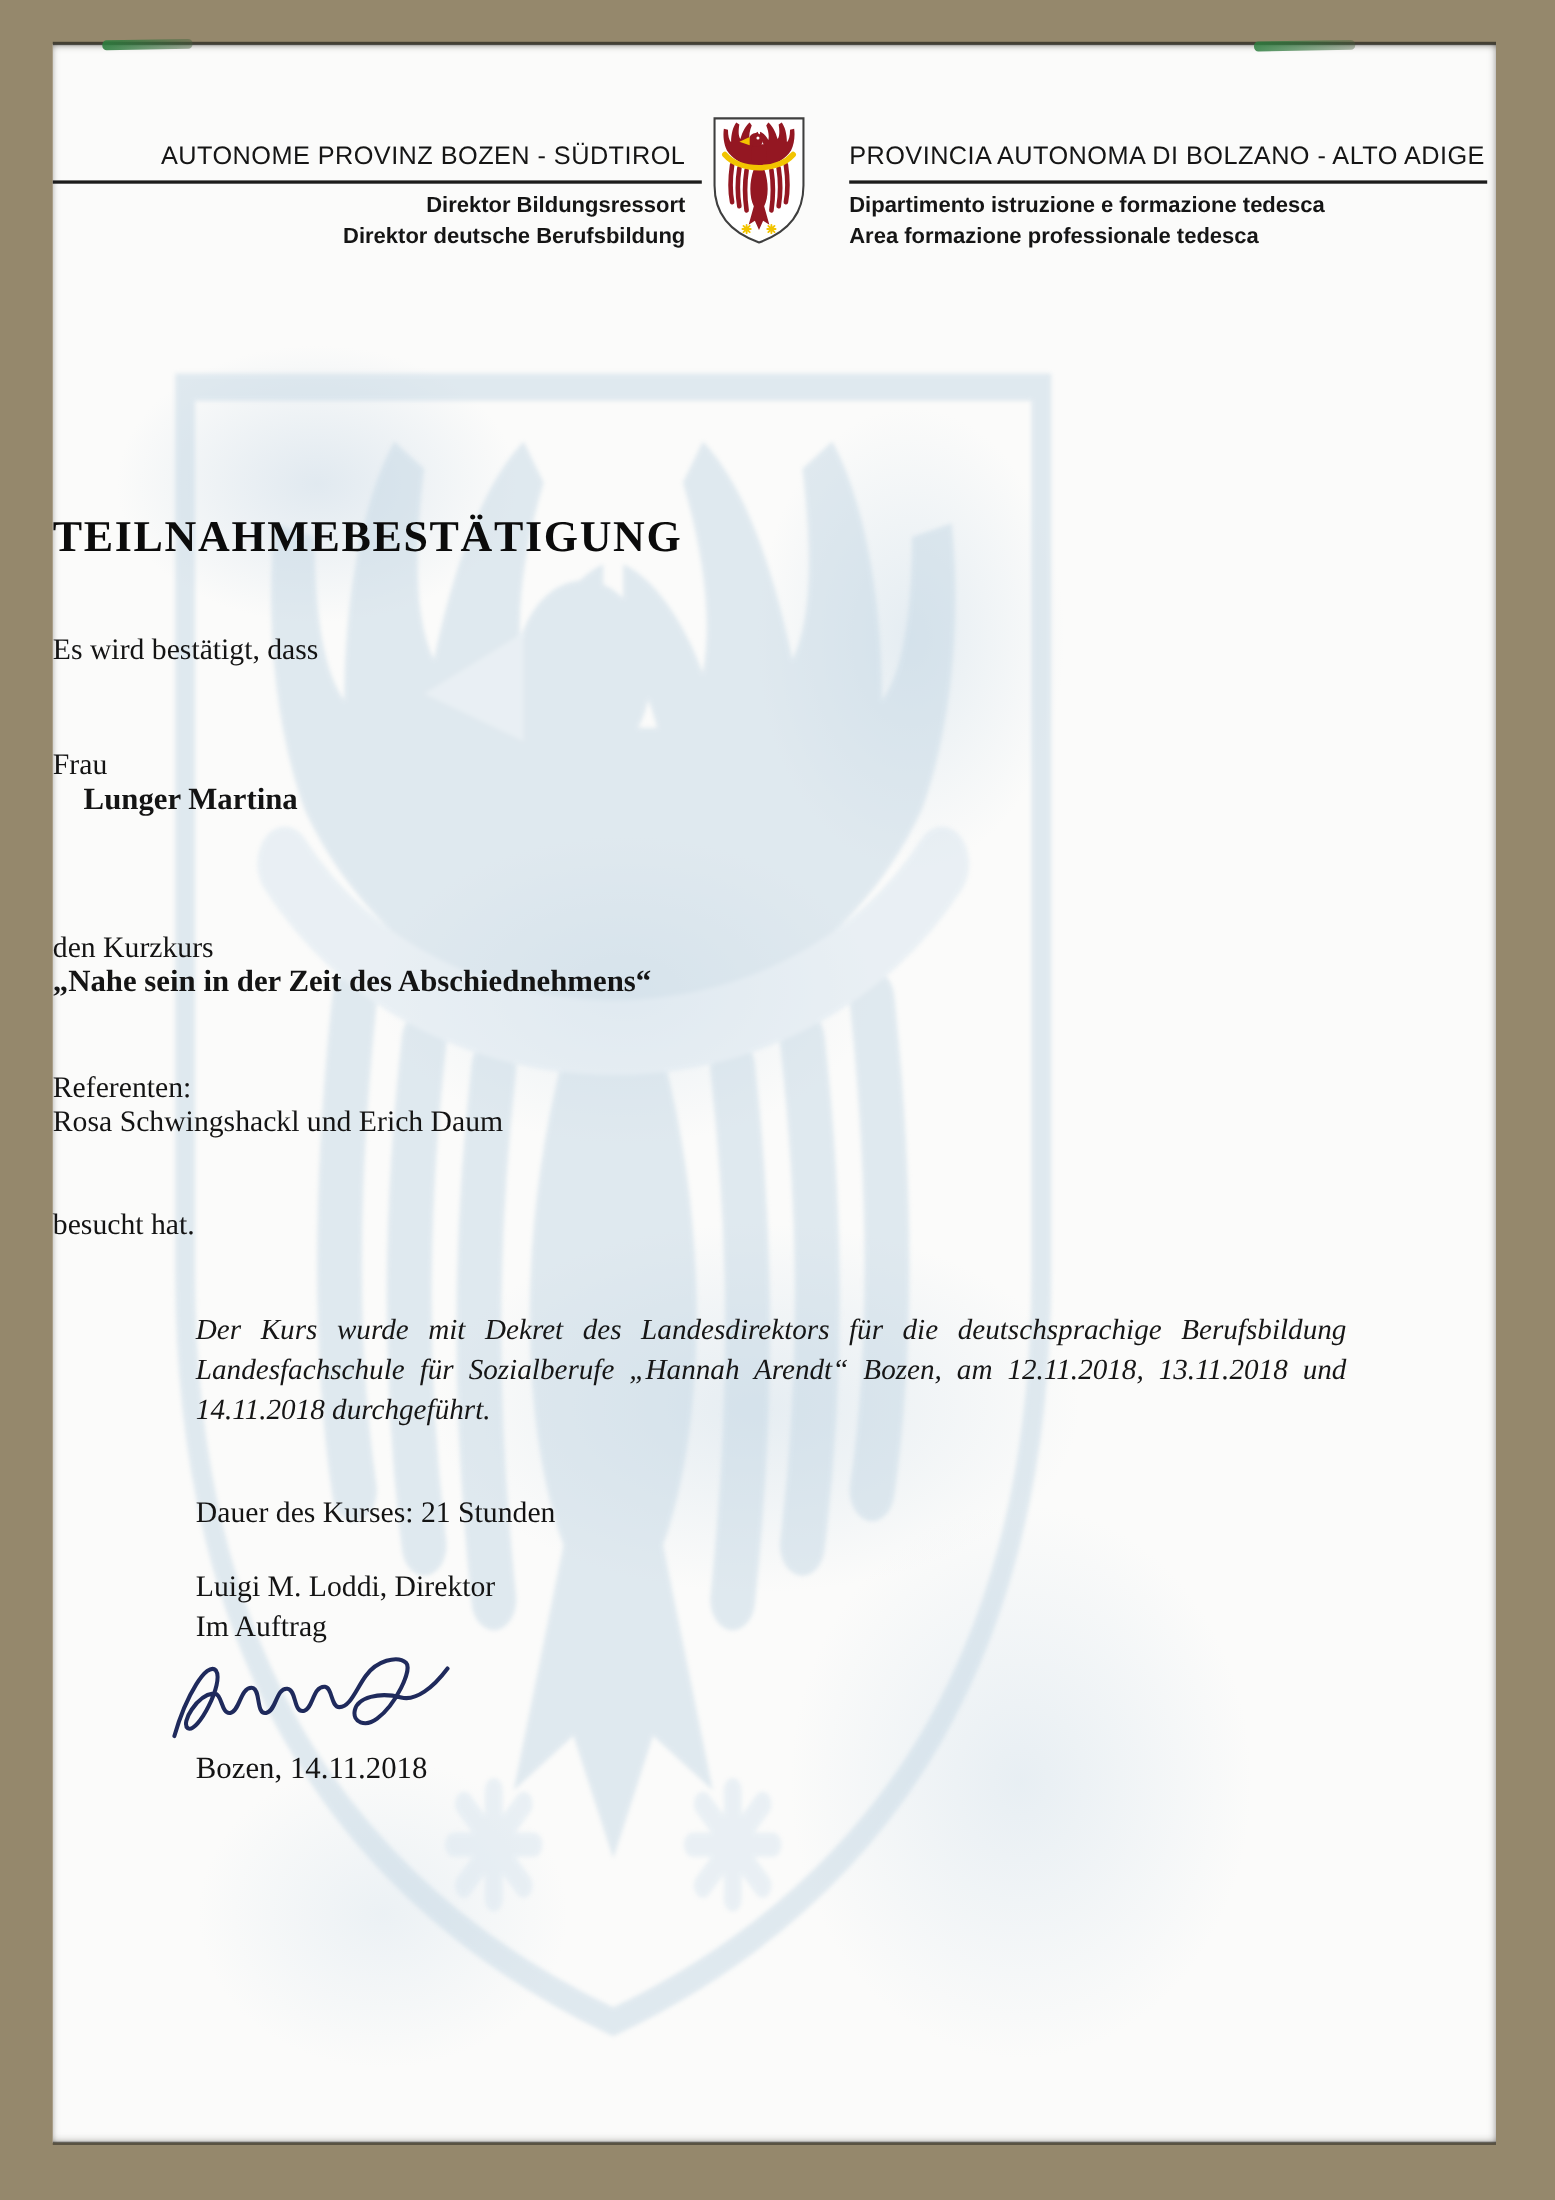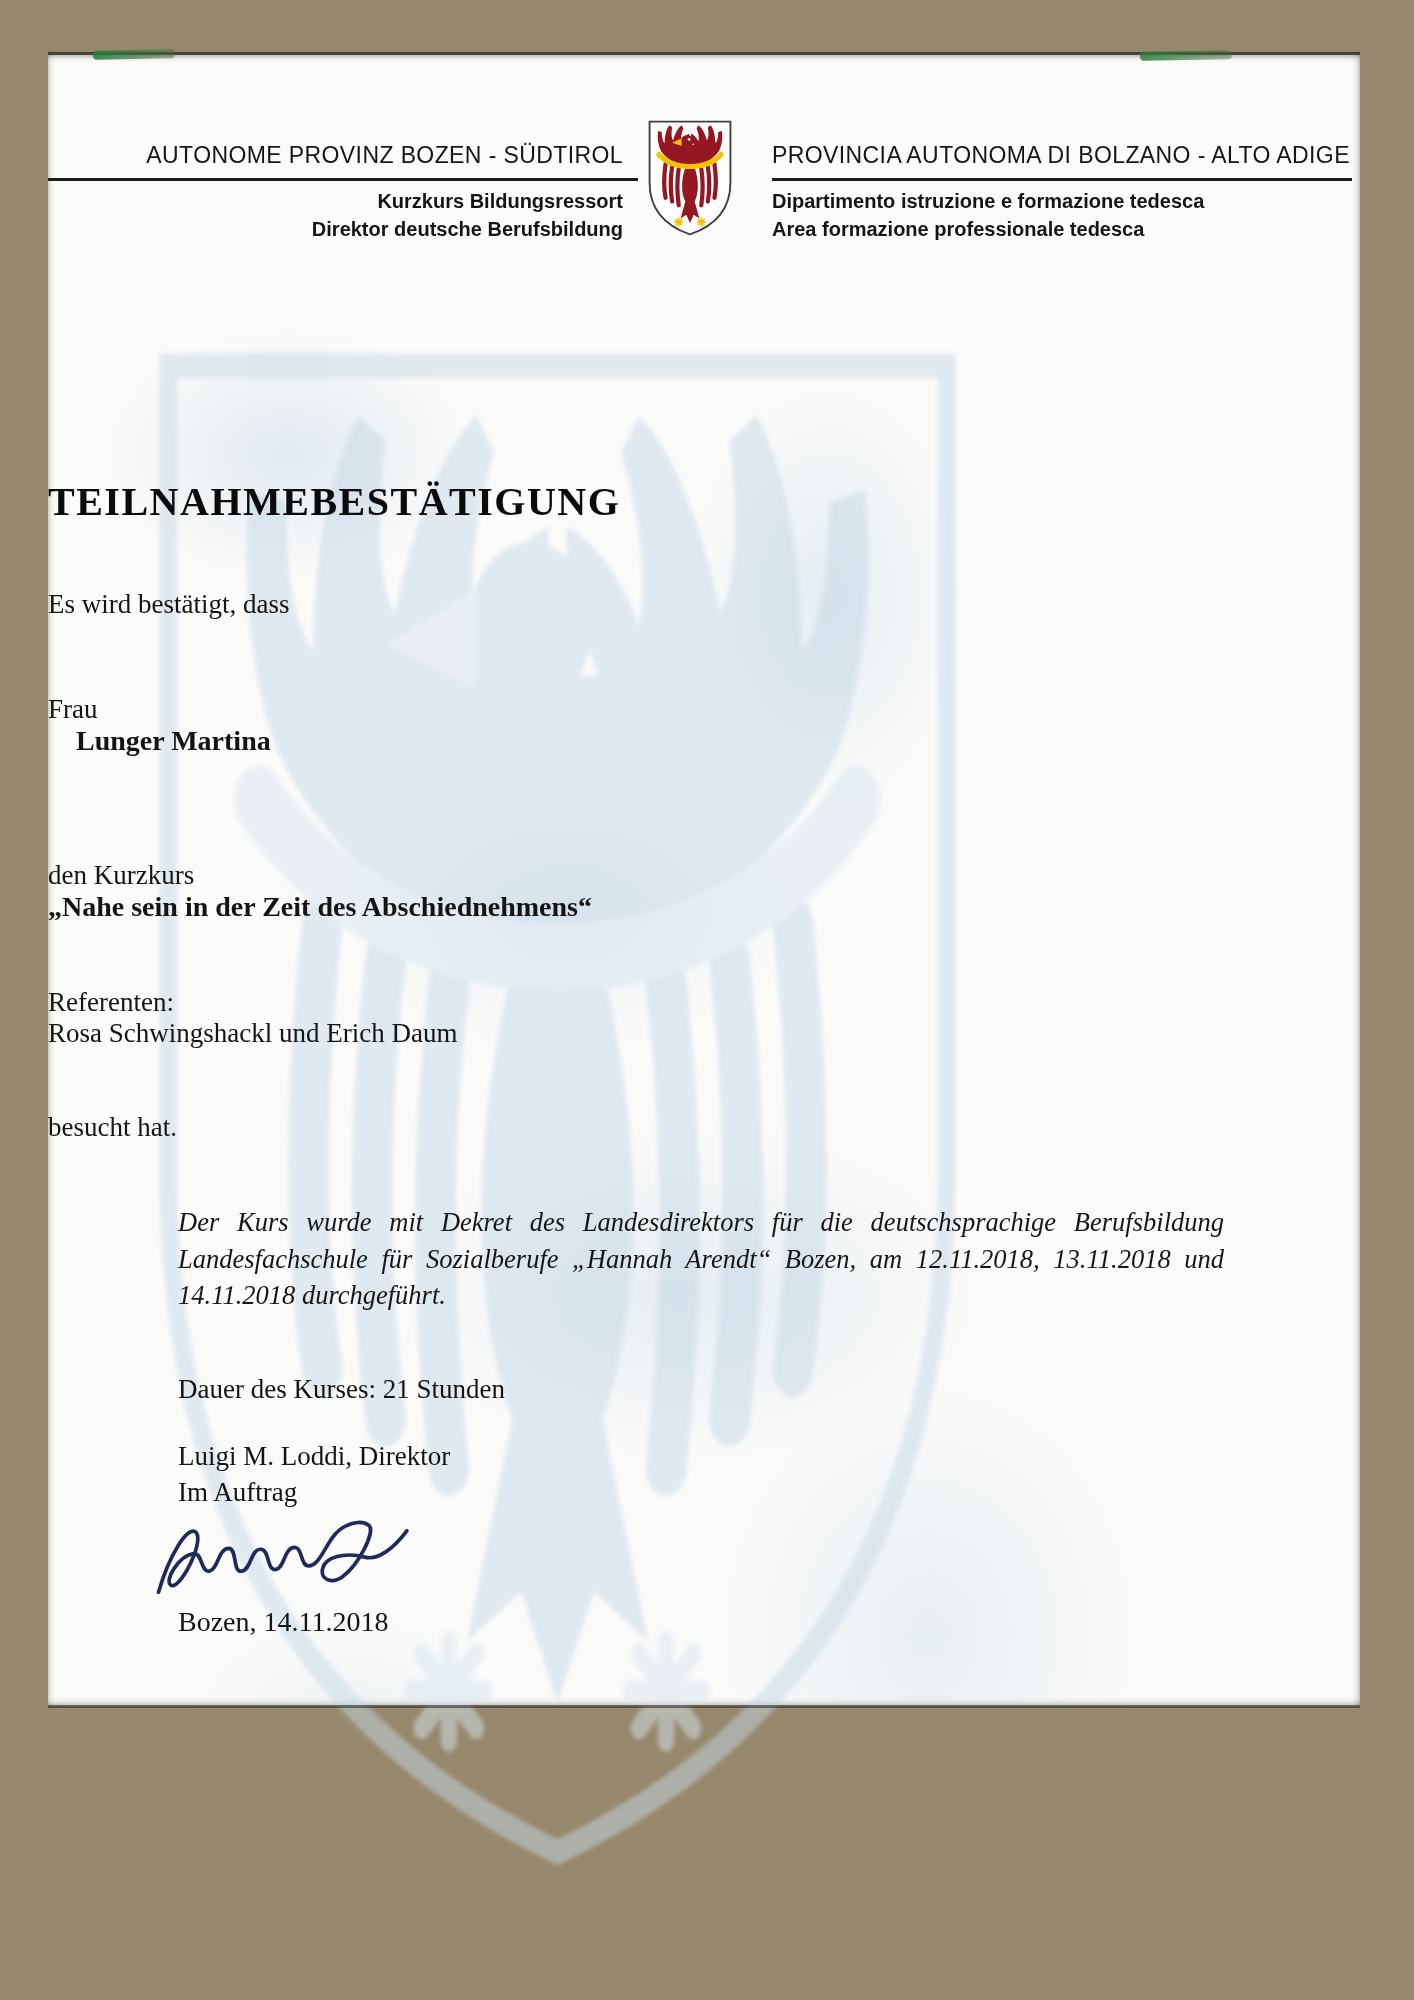--- a/index.html
+++ b/index.html
@@ -4,21 +4,21 @@
 <style>
   html,body{margin:0;padding:0;}
   .scene{
     position:relative;
     width:1414px;height:2000px;
     background:var(--background,#95886c);
     overflow:hidden;
     font-family:"Liberation Serif", serif;
   }
   .paper{
-    position:absolute;left:48px;top:54px;width:1312px;height:1652px;
+    position:absolute;left:48px;top:40px;width:1312px;height:1908px;
     background:var(--paper,#fbfbfa);
     box-shadow: inset 0 5px 7px -4px rgba(40,35,25,.55),
                 inset -5px 0 8px -5px rgba(40,35,25,.35),
                 inset 0 -5px 8px -5px rgba(40,35,25,.5),
                 inset 5px 0 8px -6px rgba(40,35,25,.25);
   }
   .abs{position:absolute;}
   
   .edge-top{left:0;top:-2px;width:100%;height:3px;background:rgba(42,40,34,.75);}
   .edge-bottom{left:0;bottom:-2px;width:100%;height:3px;background:rgba(50,46,38,.6);}
@@ -110,21 +110,21 @@
     <svg class="abs wm-svg" viewBox="0 0 100 130" preserveAspectRatio="none">
         <use href="#eagle-art"></use>
       </svg>
     <div class="abs edge-top"></div>
     <div class="abs edge-bottom"></div>
     <div class="abs smudge smudge-left"></div>
     <div class="abs smudge smudge-right"></div>
 
     <div class="abs hdr-sans hdr-title hdr-left" style="left:10px;top:88px;width:565px;">AUTONOME PROVINZ BOZEN - SÜDTIROL</div>
     <div class="abs rule" style="left:0;top:124px;width:590px;"></div>
-    <div class="abs hdr-sans hdr-sub hdr-left" style="left:10px;top:134px;width:565px;">Kurzkurs Bildungsressort</div>
+    <div class="abs hdr-sans hdr-sub hdr-left" style="left:10px;top:134px;width:565px;">Direktor Bildungsressort</div>
     <div class="abs hdr-sans hdr-sub hdr-left" style="left:10px;top:162px;width:565px;">Direktor deutsche Berufsbildung</div>
 
     <svg class="abs crest-svg" viewBox="0 0 100 130">
         <use href="#eagle-art"></use>
       </svg>
 
     <div class="abs hdr-sans hdr-title" style="left:724px;top:88px;">PROVINCIA AUTONOMA DI BOLZANO - ALTO ADIGE</div>
     <div class="abs rule" style="left:724px;top:124px;width:580px;"></div>
     <div class="abs hdr-sans hdr-sub" style="left:724px;top:134px;">Dipartimento istruzione e formazione tedesca</div>
     <div class="abs hdr-sans hdr-sub" style="left:724px;top:162px;">Area formazione professionale tedesca</div>

